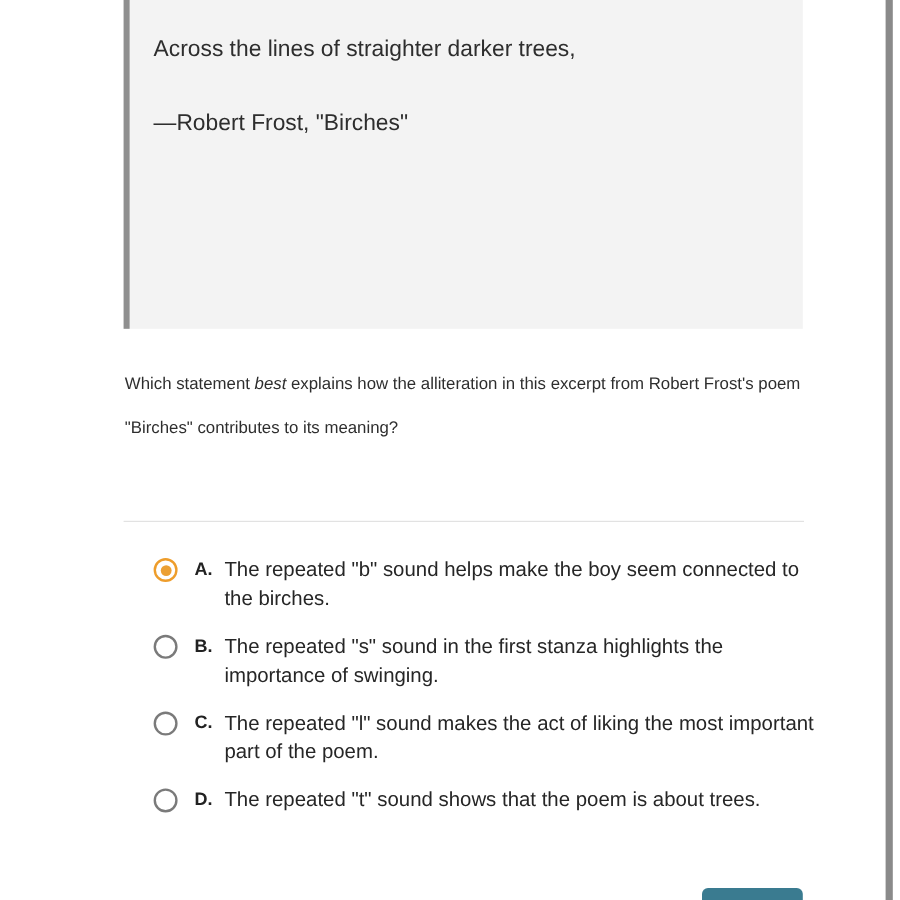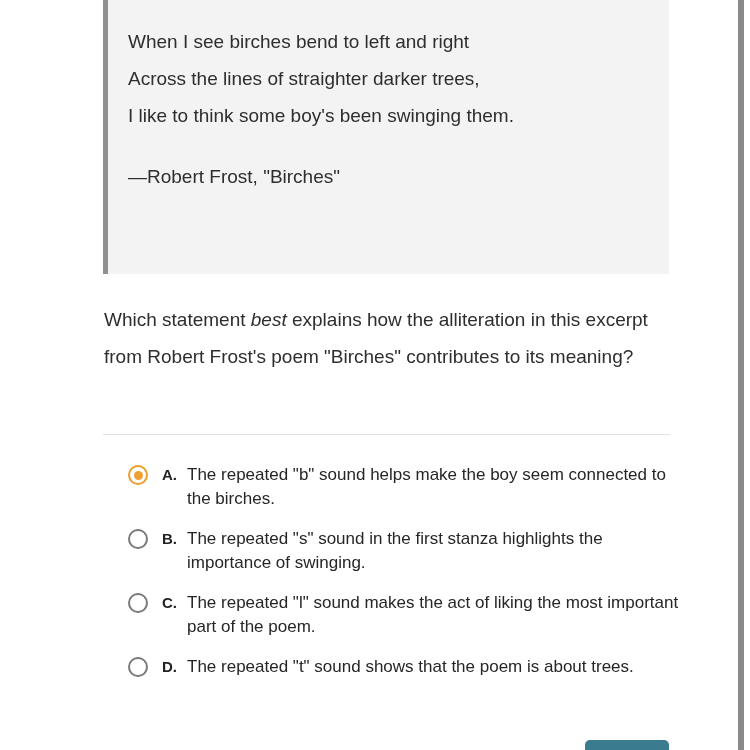--- a/index.html
+++ b/index.html
@@ -38,21 +38,21 @@
     font-size: 19px;
     line-height: 37px;
     color: #2e2e2e;
   }
 
   
   .question {
     position: absolute;
     left: 104px; top: 301px;
     width: 572px;
-    font-size: 19px;
+    font-size: 14px;
     line-height: 37px;
     color: #2e2e2e;
   }
   .question em { font-style: italic; }
 
   
   .divider {
     position: absolute;
     left: 103px; top: 434px;
     width: 567px; height: 1px;
@@ -127,23 +127,21 @@
     width: 6px; height: 750px;
     background: #8a8a8a;
   }
 </style>
 </head>
 <body>
 
 <div class="screen">
 
   <div class="quote-box">
-    <div class="poem-line">When I see birches bend to left and right</div>
     <div class="poem-line">Across the lines of straighter darker trees,</div>
-    <div class="poem-line">I like to think some boy's been swinging them.</div>
     <div class="attribution">—Robert Frost, "Birches"</div>
   </div>
 
   <div class="question">
     <span>Which statement </span><em>best</em><span> explains how the alliteration in this excerpt from Robert Frost's poem "Birches" contributes to its meaning?</span>
   </div>
 
   <div class="divider"></div>
 
   <div class="options">

